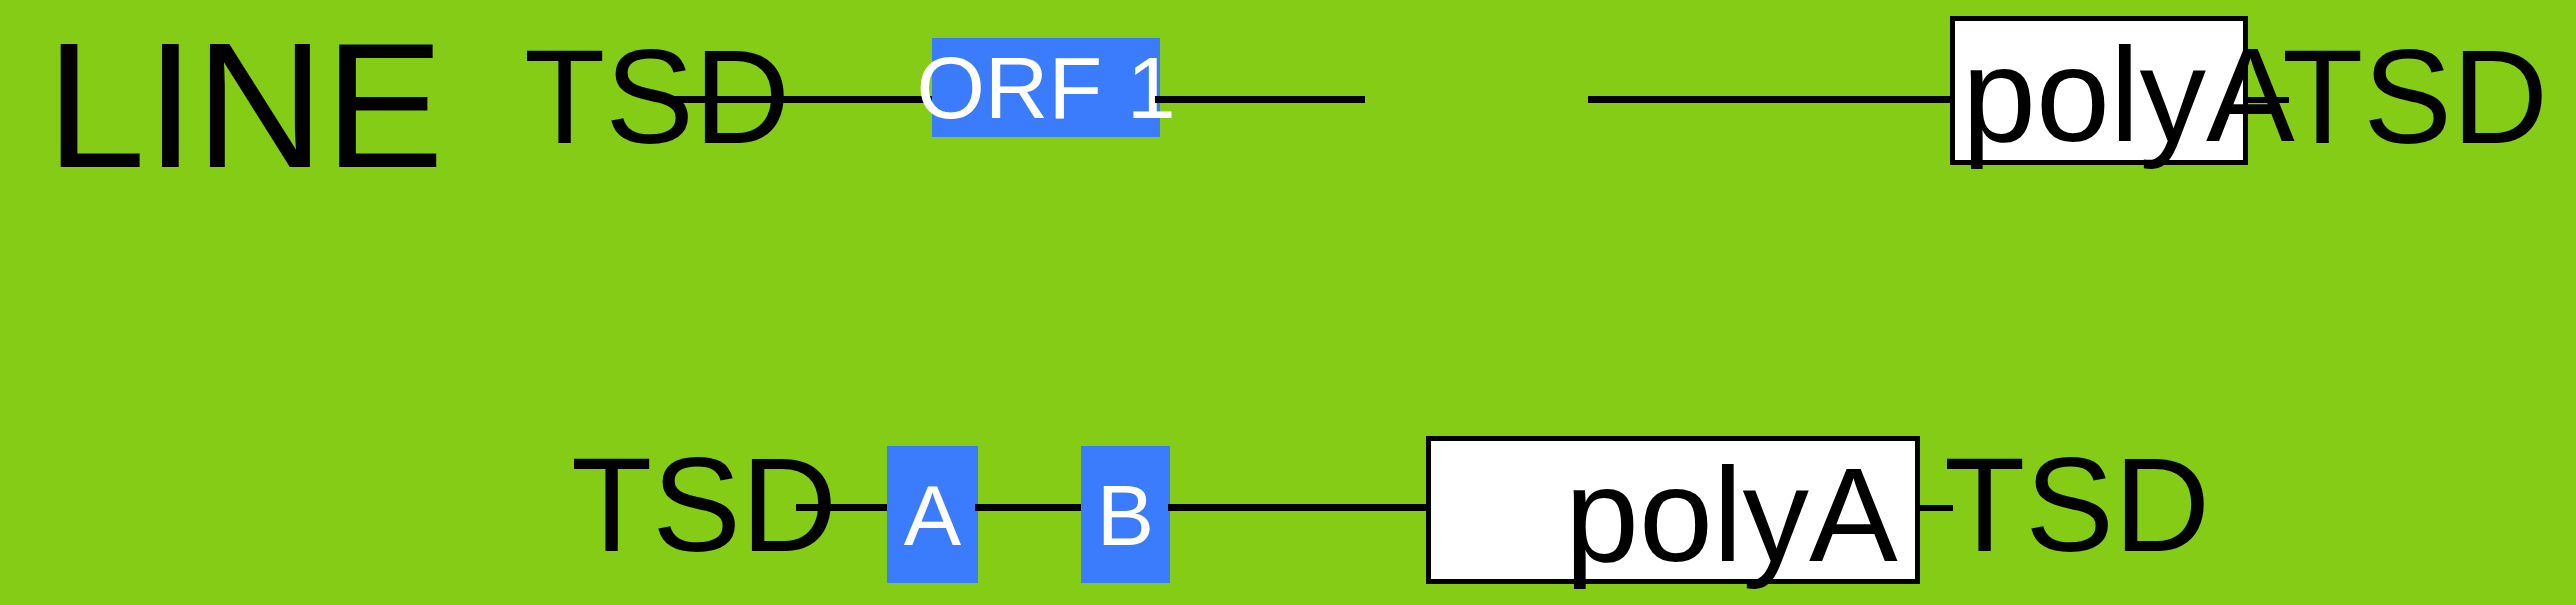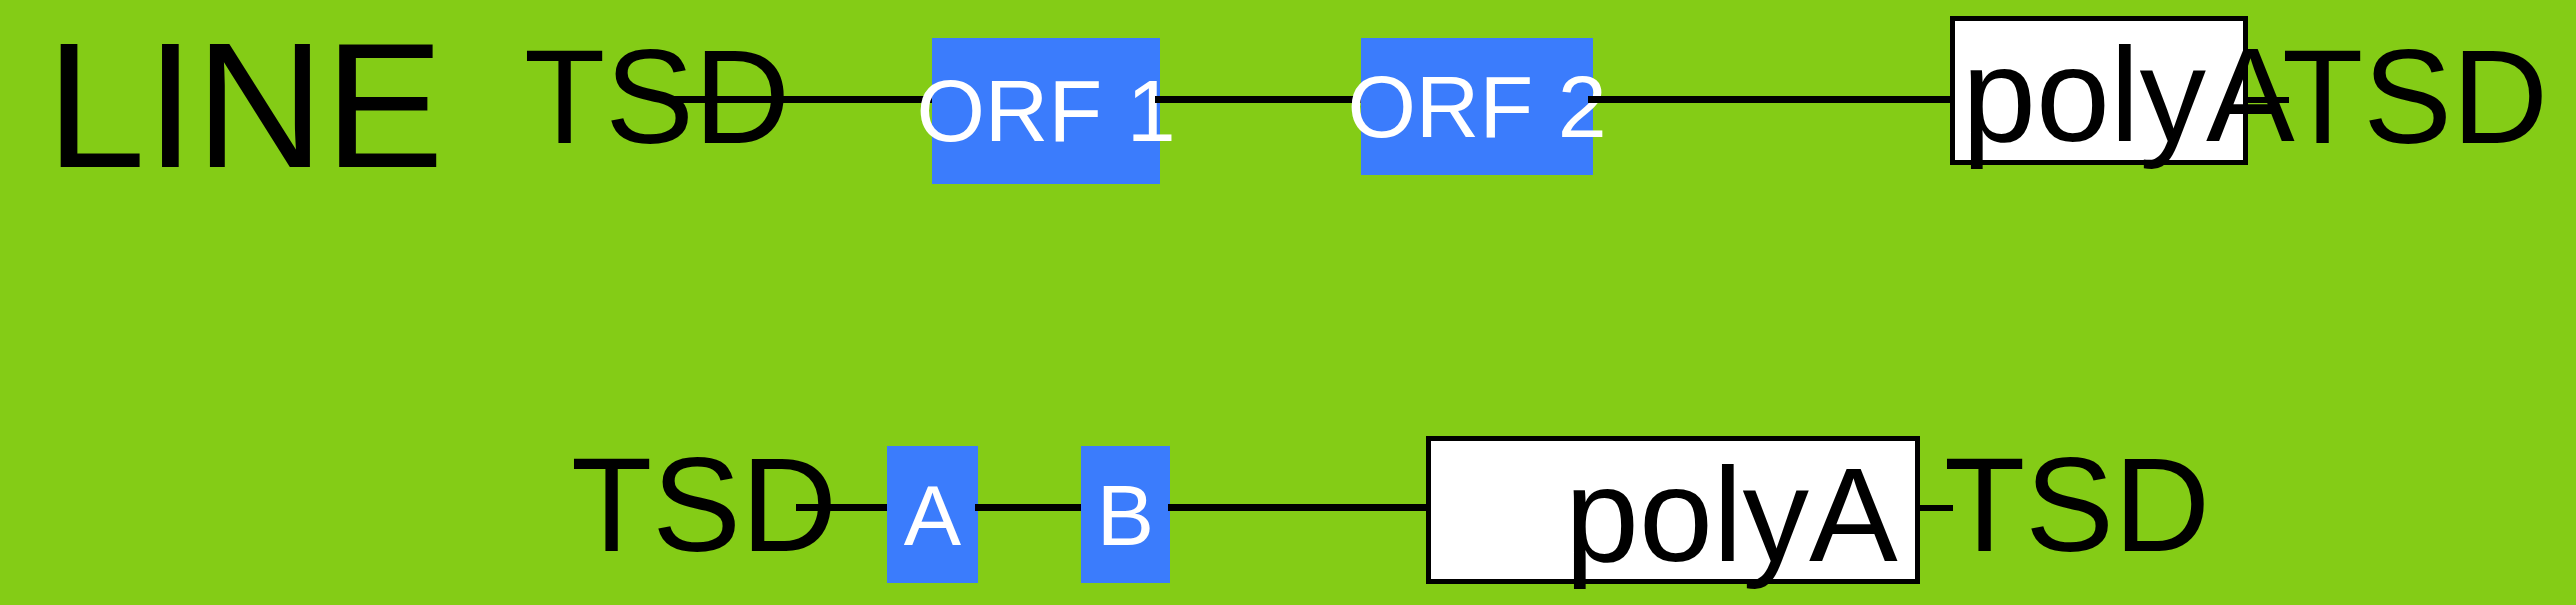--- a/index.html
+++ b/index.html
@@ -90,29 +90,26 @@
 <body>
 
 <div id="stage">
 
   <div class="row-label" style="left:46px; top:15.7px;">LINE</div>
 
   <div class="tsd-label" style="left:524px; top:31px;">TSD</div>
 
   <div class="connector" style="left:672px; top:96px; width:264px;"></div>
 
-  <div class="feature-box orf" style="left:932px; top:38px; width:228px; height:146px;">
+  <div class="feature-box orf" style="left:932px; top:38px; width:228px; height:99px;">
     <span>ORF 1</span>
   </div>
 
   <div class="connector" style="left:1155px; top:96px; width:210px;"></div>
 
-  <div class="feature-box orf" style="left:1361px; top:38px; width:232px; height:137px;">
-    <span>ORF 2</span>
-  </div>
 
   <div class="connector" style="left:1588px; top:96px; width:369px;"></div>
 
   <div class="polya-box" style="left:1950px; top:15.7px; width:298px; height:149px;"></div>
   <div class="polya-text" style="left:1962px; top:29px;">polyA</div>
 
   <div class="connector thin" style="left:2243px; top:97px; width:46px;"></div>
 
   <div class="tsd-label" style="left:2282px; top:31px;">TSD</div>
 

